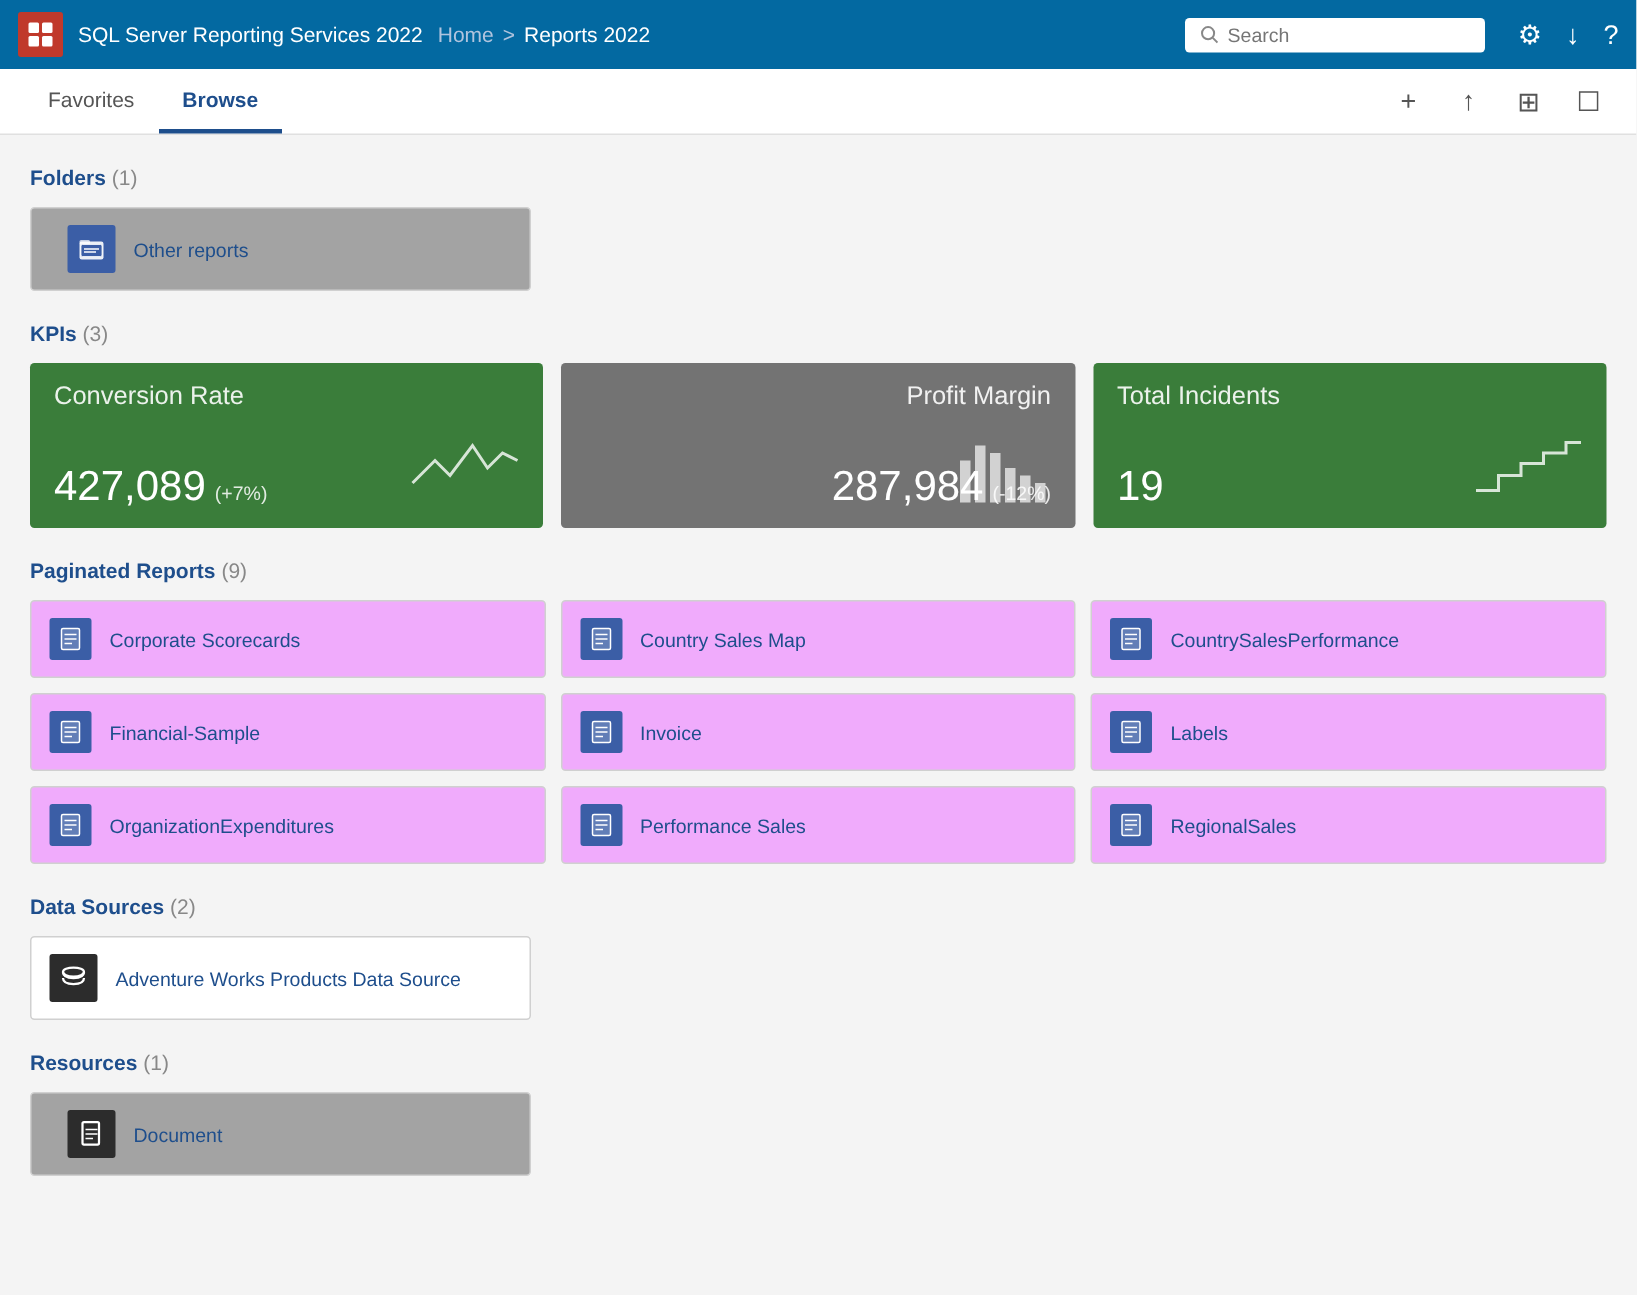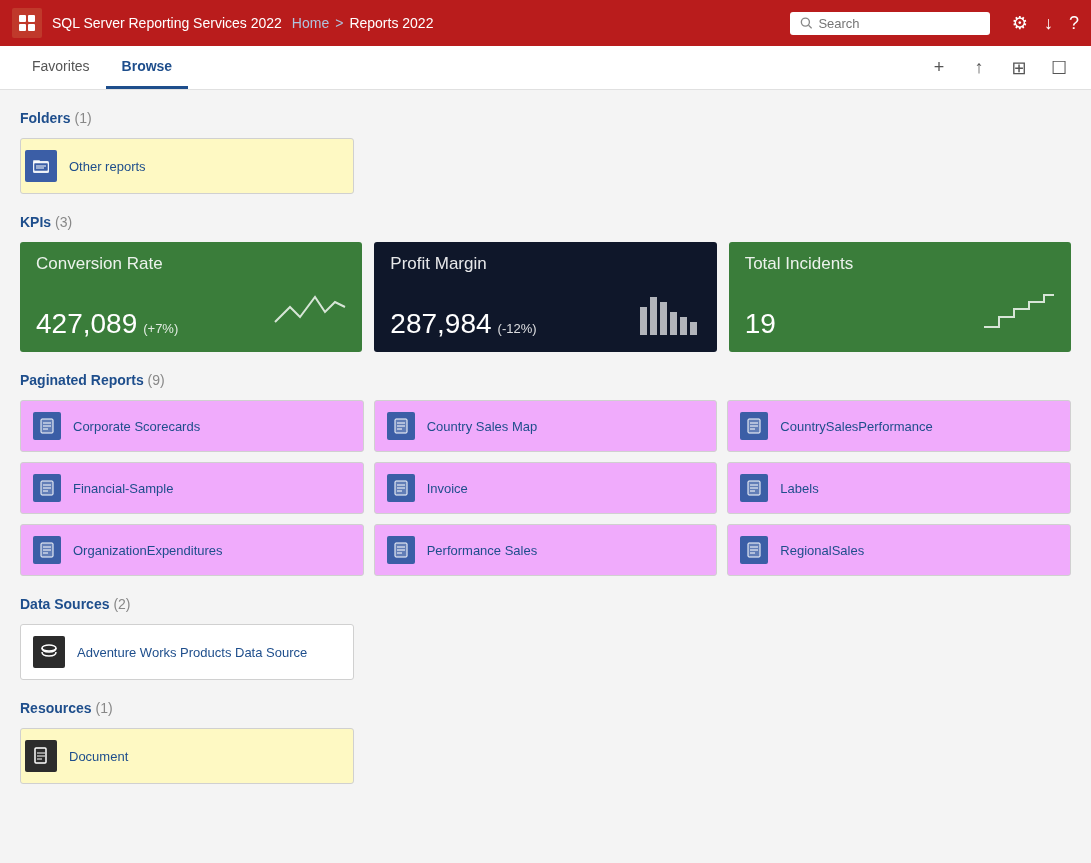--- a/index.html
+++ b/index.html
@@ -1,20 +1,20 @@
 <!DOCTYPE html>
 <html><head>
   <meta charset="utf-8">
   <style>
     * { box-sizing: border-box; margin: 0; padding: 0; }
     body { font-family: 'Segoe UI', Arial, sans-serif; font-size: 14px; background: #f4f4f4; color: #333; }
 
     
     .header {
-      background: #b91c1c;
+      background: #0369a1;
       color: white;
       display: flex;
       align-items: center;
       height: 46px;
       padding: 0 12px;
       gap: 10px;
     }
     .header-logo {
       background: #c0392b;
       width: 30px;
@@ -128,28 +128,28 @@
     .section-header .count { color: #888; font-weight: normal; }
 
     
     .folder-grid {
       display: flex;
       gap: 12px;
       flex-wrap: wrap;
       margin-bottom: 20px;
     }
     .folder-card {
-      background: #fef9c3;
+      background: #a3a3a3;
       border: 1px solid #d0d0d0;
       border-radius: 3px;
       width: 334px;
       height: 56px;
       display: flex;
       align-items: center;
-      padding: 0 4px;
+      padding: 0 24px;
       gap: 12px;
       cursor: pointer;
     }
     .folder-icon-blue {
       width: 32px;
       height: 32px;
       background: #3b5ea6;
       border-radius: 2px;
       display: flex;
       align-items: center;
@@ -172,21 +172,21 @@
       border-radius: 3px;
       padding: 12px 16px;
       color: white;
       display: flex;
       flex-direction: column;
       justify-content: space-between;
       position: relative;
       overflow: hidden;
     }
     .kpi-card.green { background: #3a7d3a; }
-    .kpi-card.red { background: #0f172a; }
+    .kpi-card.red { background: #737373; align-items: flex-end; }
     .kpi-card-title { font-size: 17px; opacity: 0.9; }
     .kpi-card-value { font-size: 28px; font-weight: 300; }
     .kpi-card-change { font-size: 13px; opacity: 0.85; }
     .kpi-chart {
       position: absolute;
       right: 12px;
       bottom: 12px;
       opacity: 0.8;
     }
 

